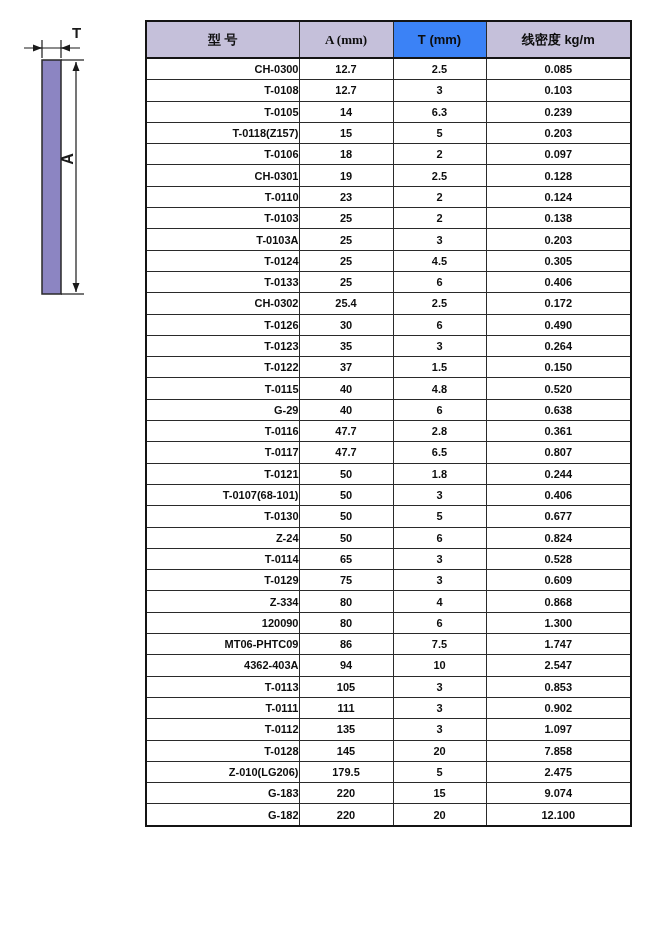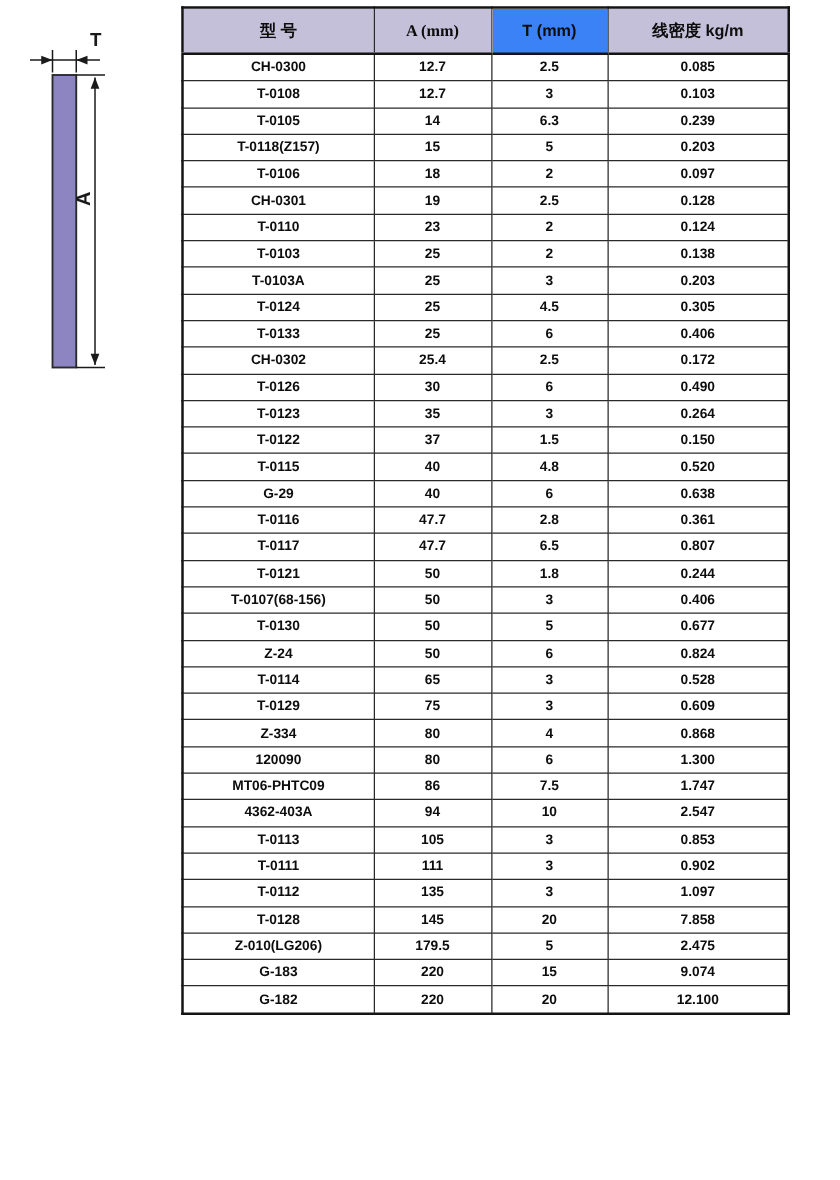--- a/index.html
+++ b/index.html
@@ -30,21 +30,21 @@
   .a-label {
     left: 50px; top: 128px;
     transform: rotate(-90deg);
     font-size: 16px;
   }
 
   
   .table-wrap {
     position: absolute;
     left: 145px;
-    top: 5px;
+    top: 20px;
     width: 485px;
   }
   table.spec {
     border-collapse: collapse;
     width: 100%;
     table-layout: fixed;
     border: 2px solid #141414;
   }
   table.spec th, table.spec td {
     border: 1px solid #2a2a2a;
@@ -59,21 +59,21 @@
     text-align: center;
     border-bottom: 2px solid #141414;
   }
   table.spec td {
     height: 20.3px;
     font-size: 11px;
     text-align: center;
     padding: 0;
   }
   table.spec td.model {
-    text-align: center;
+    text-align: right;
     padding-left: 0;
   }
 </style>
 </head>
 <body>
 
 <div class="page">
 
   <div class="diagram">
     <svg width="110" height="280" viewBox="0 0 110 280">
@@ -231,21 +231,21 @@
             <td>6.5</td>
             <td>0.807</td>
           </tr>
           <tr>
             <td class="model">T-0121</td>
             <td>50</td>
             <td>1.8</td>
             <td>0.244</td>
           </tr>
           <tr>
-            <td class="model">T-0107(68-156)</td>
+            <td class="model">T-0107(68-101)</td>
             <td>50</td>
             <td>3</td>
             <td>0.406</td>
           </tr>
           <tr>
             <td class="model">T-0130</td>
             <td>50</td>
             <td>5</td>
             <td>0.677</td>
           </tr>

